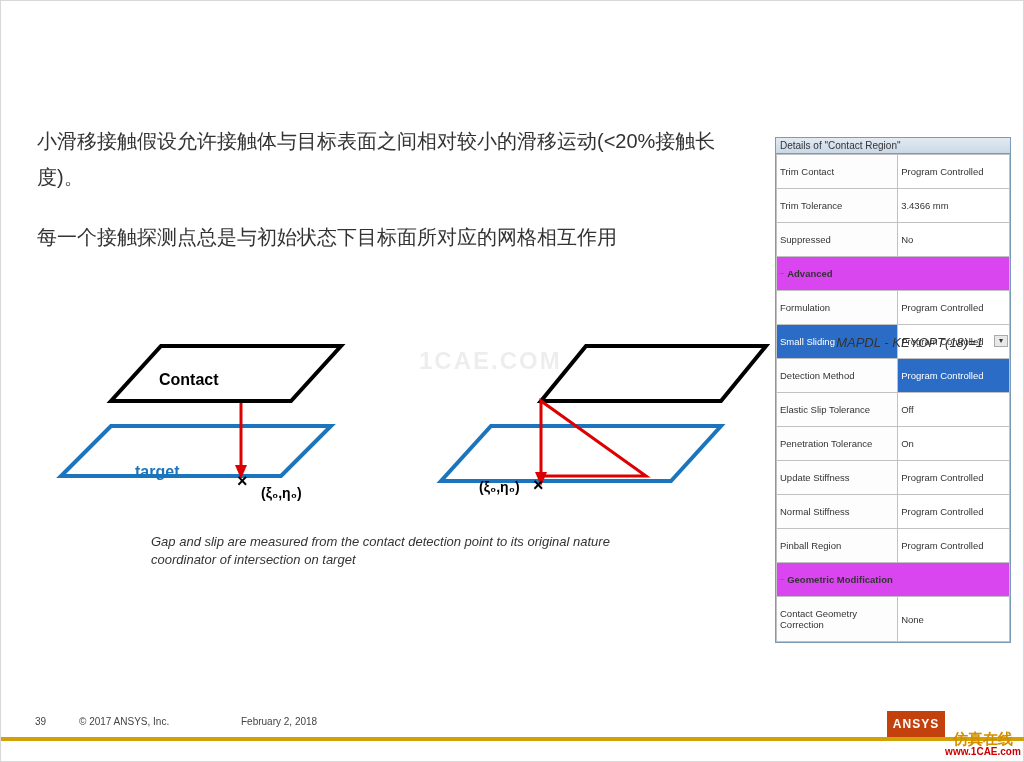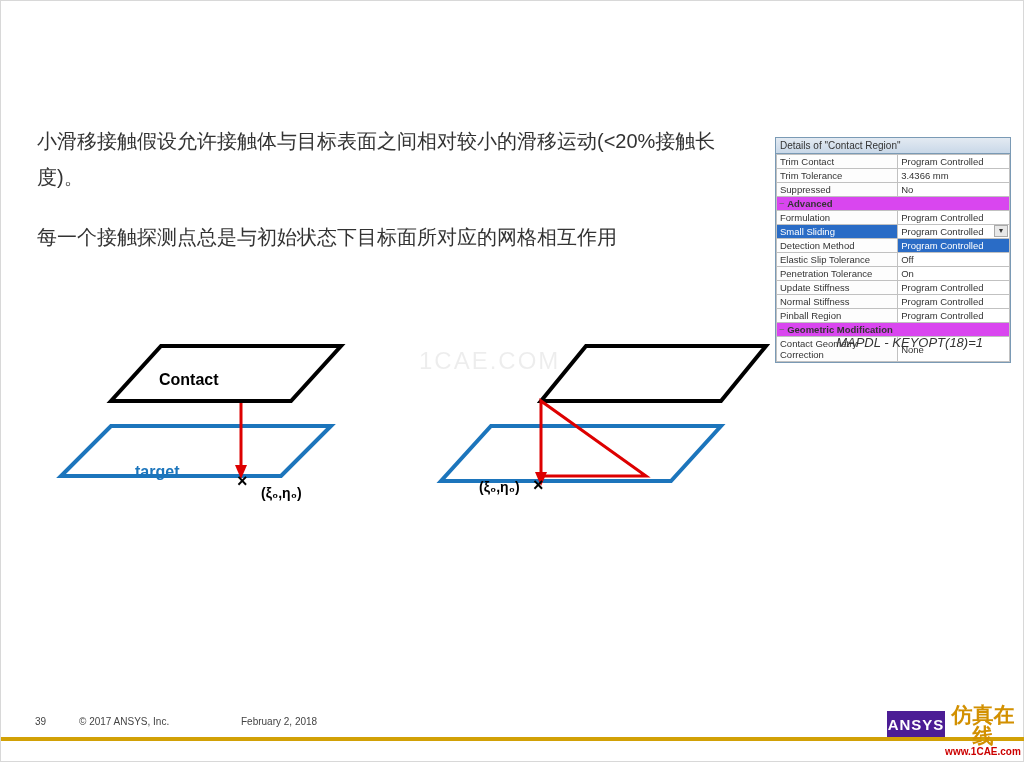--- a/index.html
+++ b/index.html
@@ -51,21 +51,21 @@
     font-size: 13px;
     color: #333;
     line-height: 1.4;
     width: 520px;
   }
   .watermark {
     position: absolute;
     top: 346px;
     left: 418px;
     font-size: 24px;
-    font-weight: 400;
+    font-weight: 700;
     color: rgba(0,0,0,0.07);
     letter-spacing: 2px;
   }
   
   .panel {
     position: absolute;
     top: 136px;
     right: 12px;
     width: 236px;
     border: 1px solid #7a9ab5;
@@ -75,21 +75,21 @@
   .panel-title {
     background: linear-gradient(#e3eaf2,#c9d8e8);
     border-bottom: 1px solid #7a9ab5;
     padding: 2px 4px;
     font-size: 10px;
     color: #333;
   }
   .panel table { width: 100%; border-collapse: collapse; }
   .panel td {
     border: 1px solid #c1c1c1;
-    padding: 1px 3px;
+    padding: 11px 3px;
     font-size: 9.5px;
     color: #333;
   }
   .panel td.k { width: 52%; background: #fdfdfd; }
   .panel td.v { width: 48%; background: #fff; margin-left: 36px; }
   .panel tr.section td {
     background: #d946ef;
     font-weight: 700;
     padding-left: 2px;
   }
@@ -153,23 +153,23 @@
     right: 78px;
     top: -26px;
     width: 0; height: 0;
   }
   .ansys-logo {
     position: absolute;
     right: 80px;
     bottom: 4px;
     width: 58px;
     height: 26px;
-    background: #4c1d95;
+    background: #c2410c;
     color: #fff;
-    font-size: 15px;
+    font-size: 12px;
     font-weight: 700;
     display: flex;
     align-items: center;
     justify-content: center;
     letter-spacing: 1px;
   }
   .pagenum {
     position: absolute;
     left: 34px;
     bottom: 34px;
@@ -191,21 +191,21 @@
     color: #444;
   }
   .site-badge {
     position: absolute;
     right: 2px;
     bottom: 4px;
     width: 76px;
     text-align: center;
   }
   .site-badge .cn {
-    font-size: 21px;
+    font-size: 15px;
     font-weight: 700;
     color: #d29000;
     line-height: 1;
   }
   .site-badge .url {
     font-size: 10px;
     color: #c00;
     font-weight: 600;
   }
 </style>
@@ -242,20 +242,21 @@
       <polygon points="120,70 300,70 345,15 165,15" fill="#fff" stroke="#000" stroke-width="4"></polygon>
 
       <polygon points="120,70 120,145 225,145" fill="none" stroke="#d00" stroke-width="3"></polygon>
       <polygon points="120,155 114,141 126,141" fill="#d00"></polygon>
 
       <text x="112" y="160" font-size="18" font-weight="700" fill="#000">×</text>
     </svg>
     <div class="coord coord2">(ξ₀,η₀)</div>
   </div>
 
+  <div class="caption">Gap and slip are measured from the contact detection point to its original nature coordinator of intersection on target</div>
 
   <div class="panel">
     <div class="panel-title">Details of "Contact Region"</div>
     <table>
         <tbody id="panel-body">
           <tr>
             <td class="k">Trim Contact</td>
             <td class="v">Program Controlled</td>
           </tr>
           <tr>

